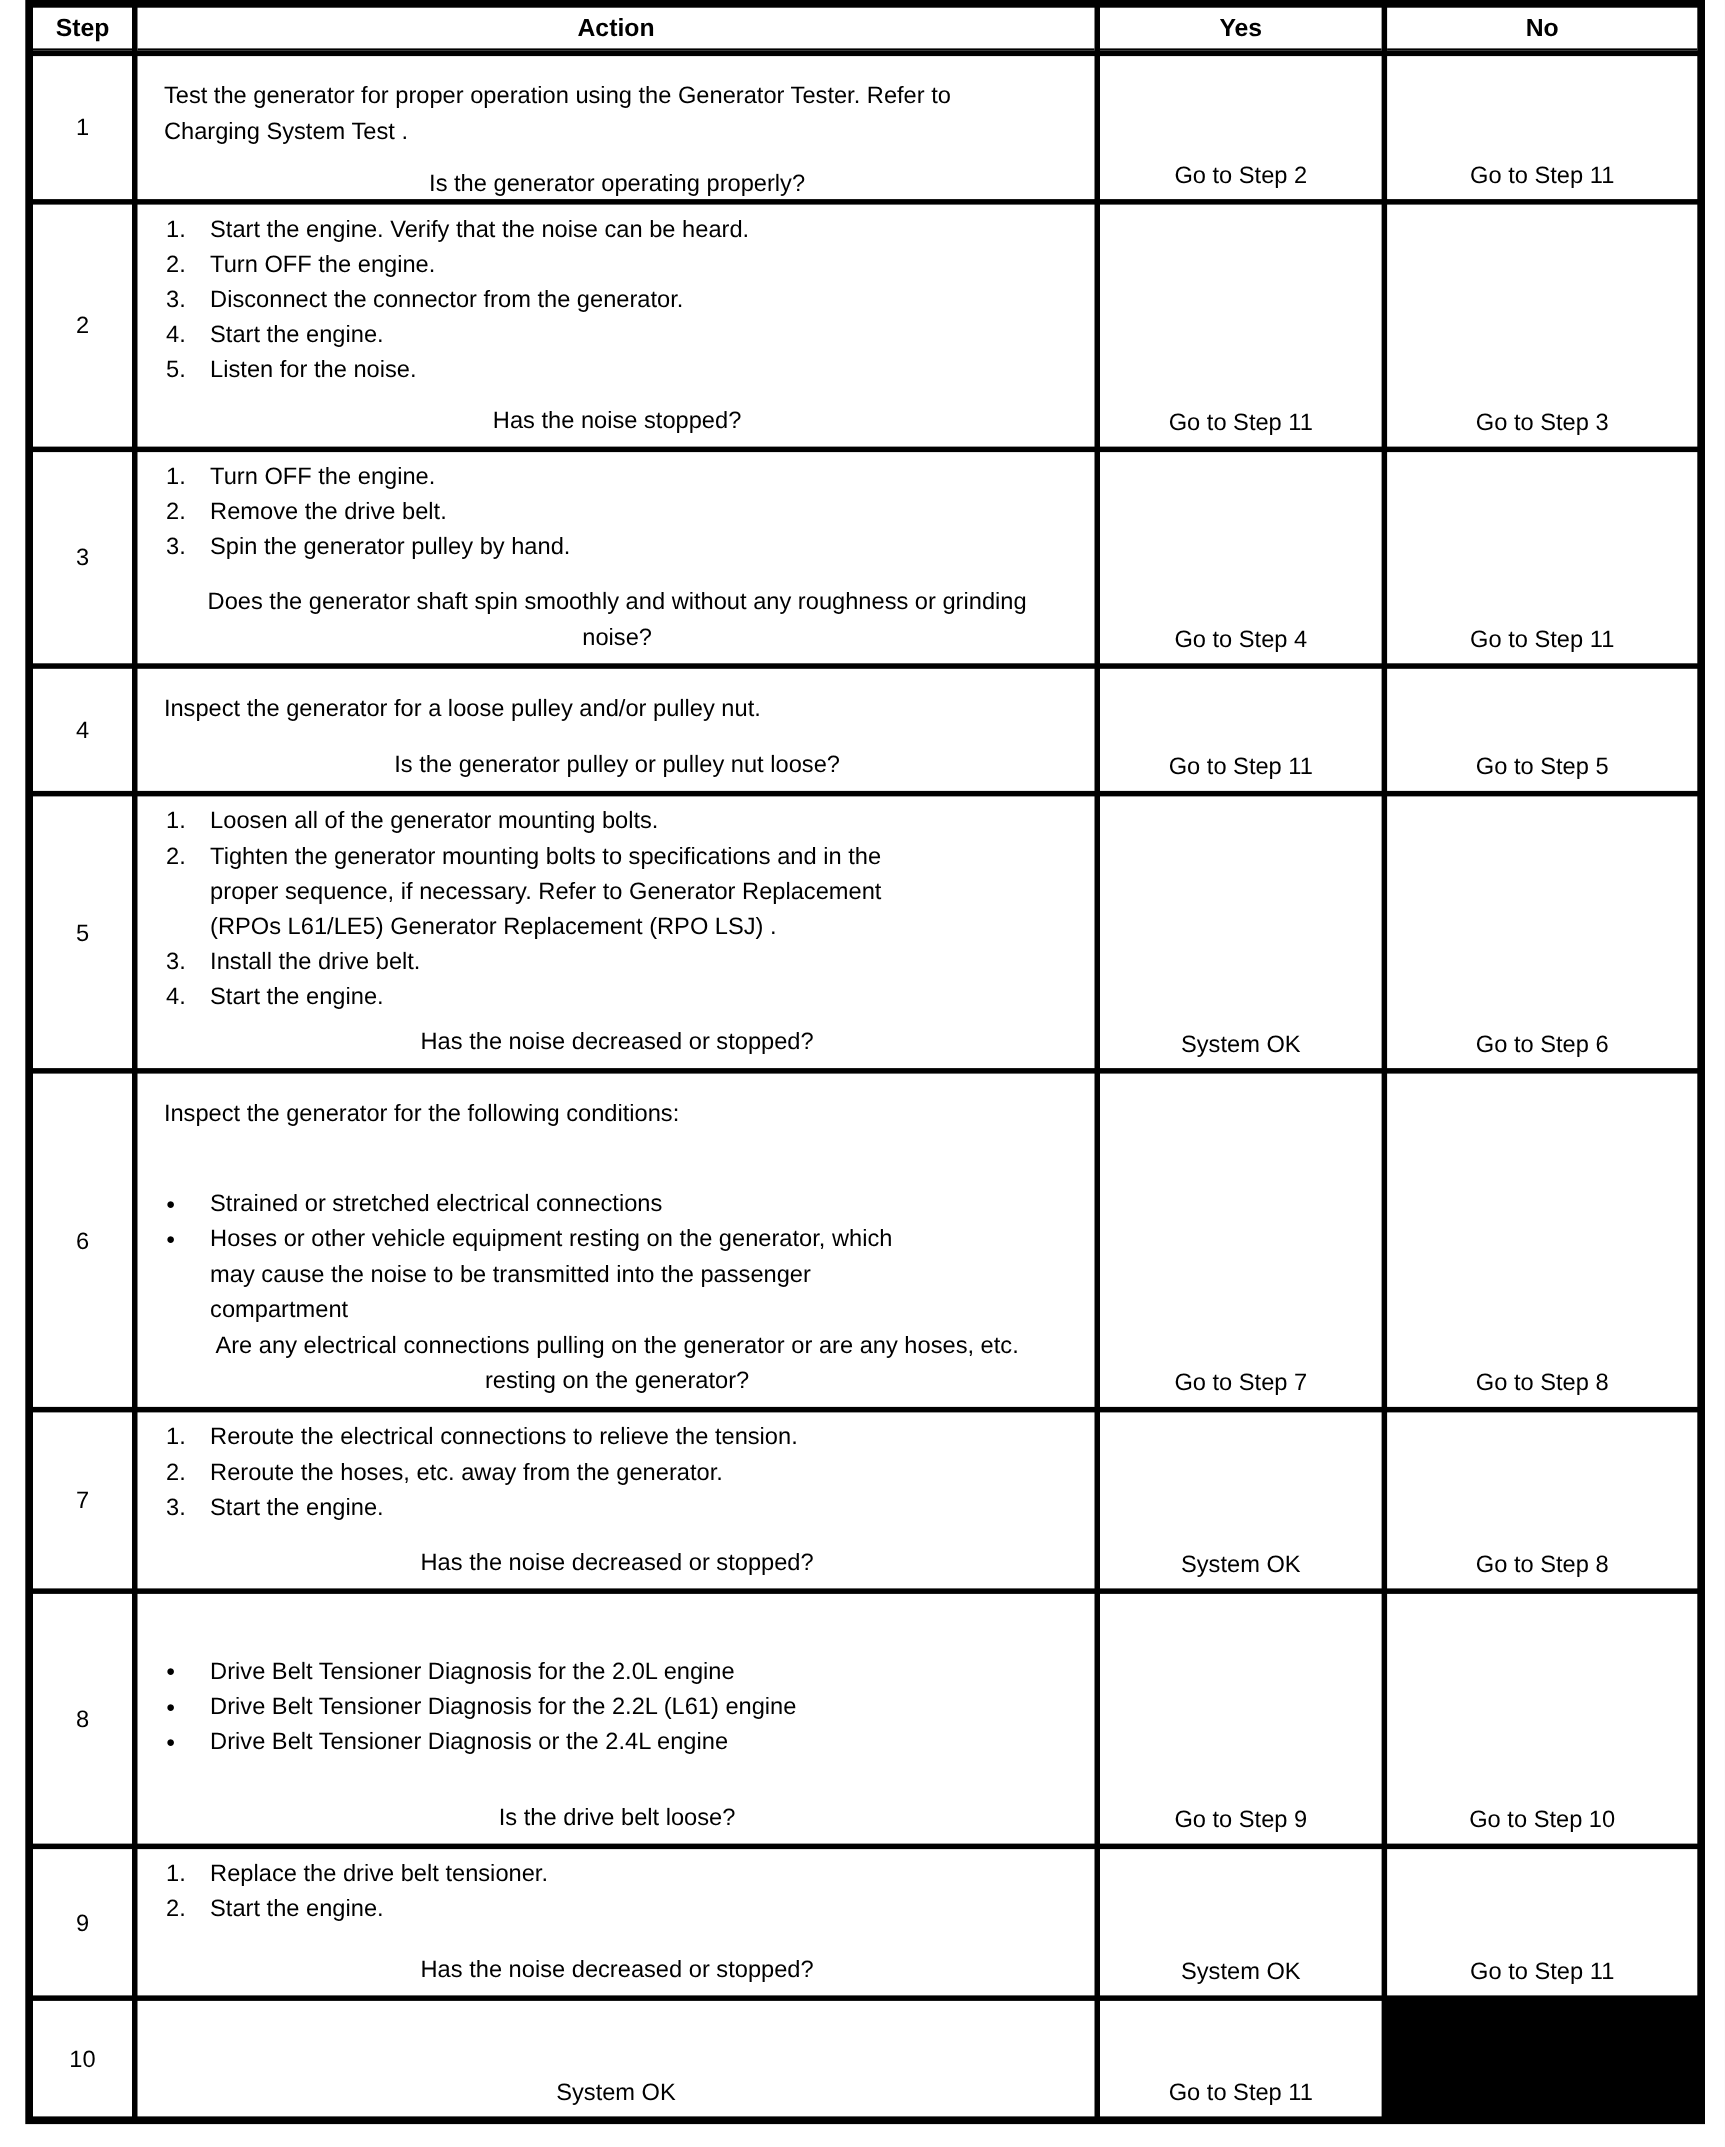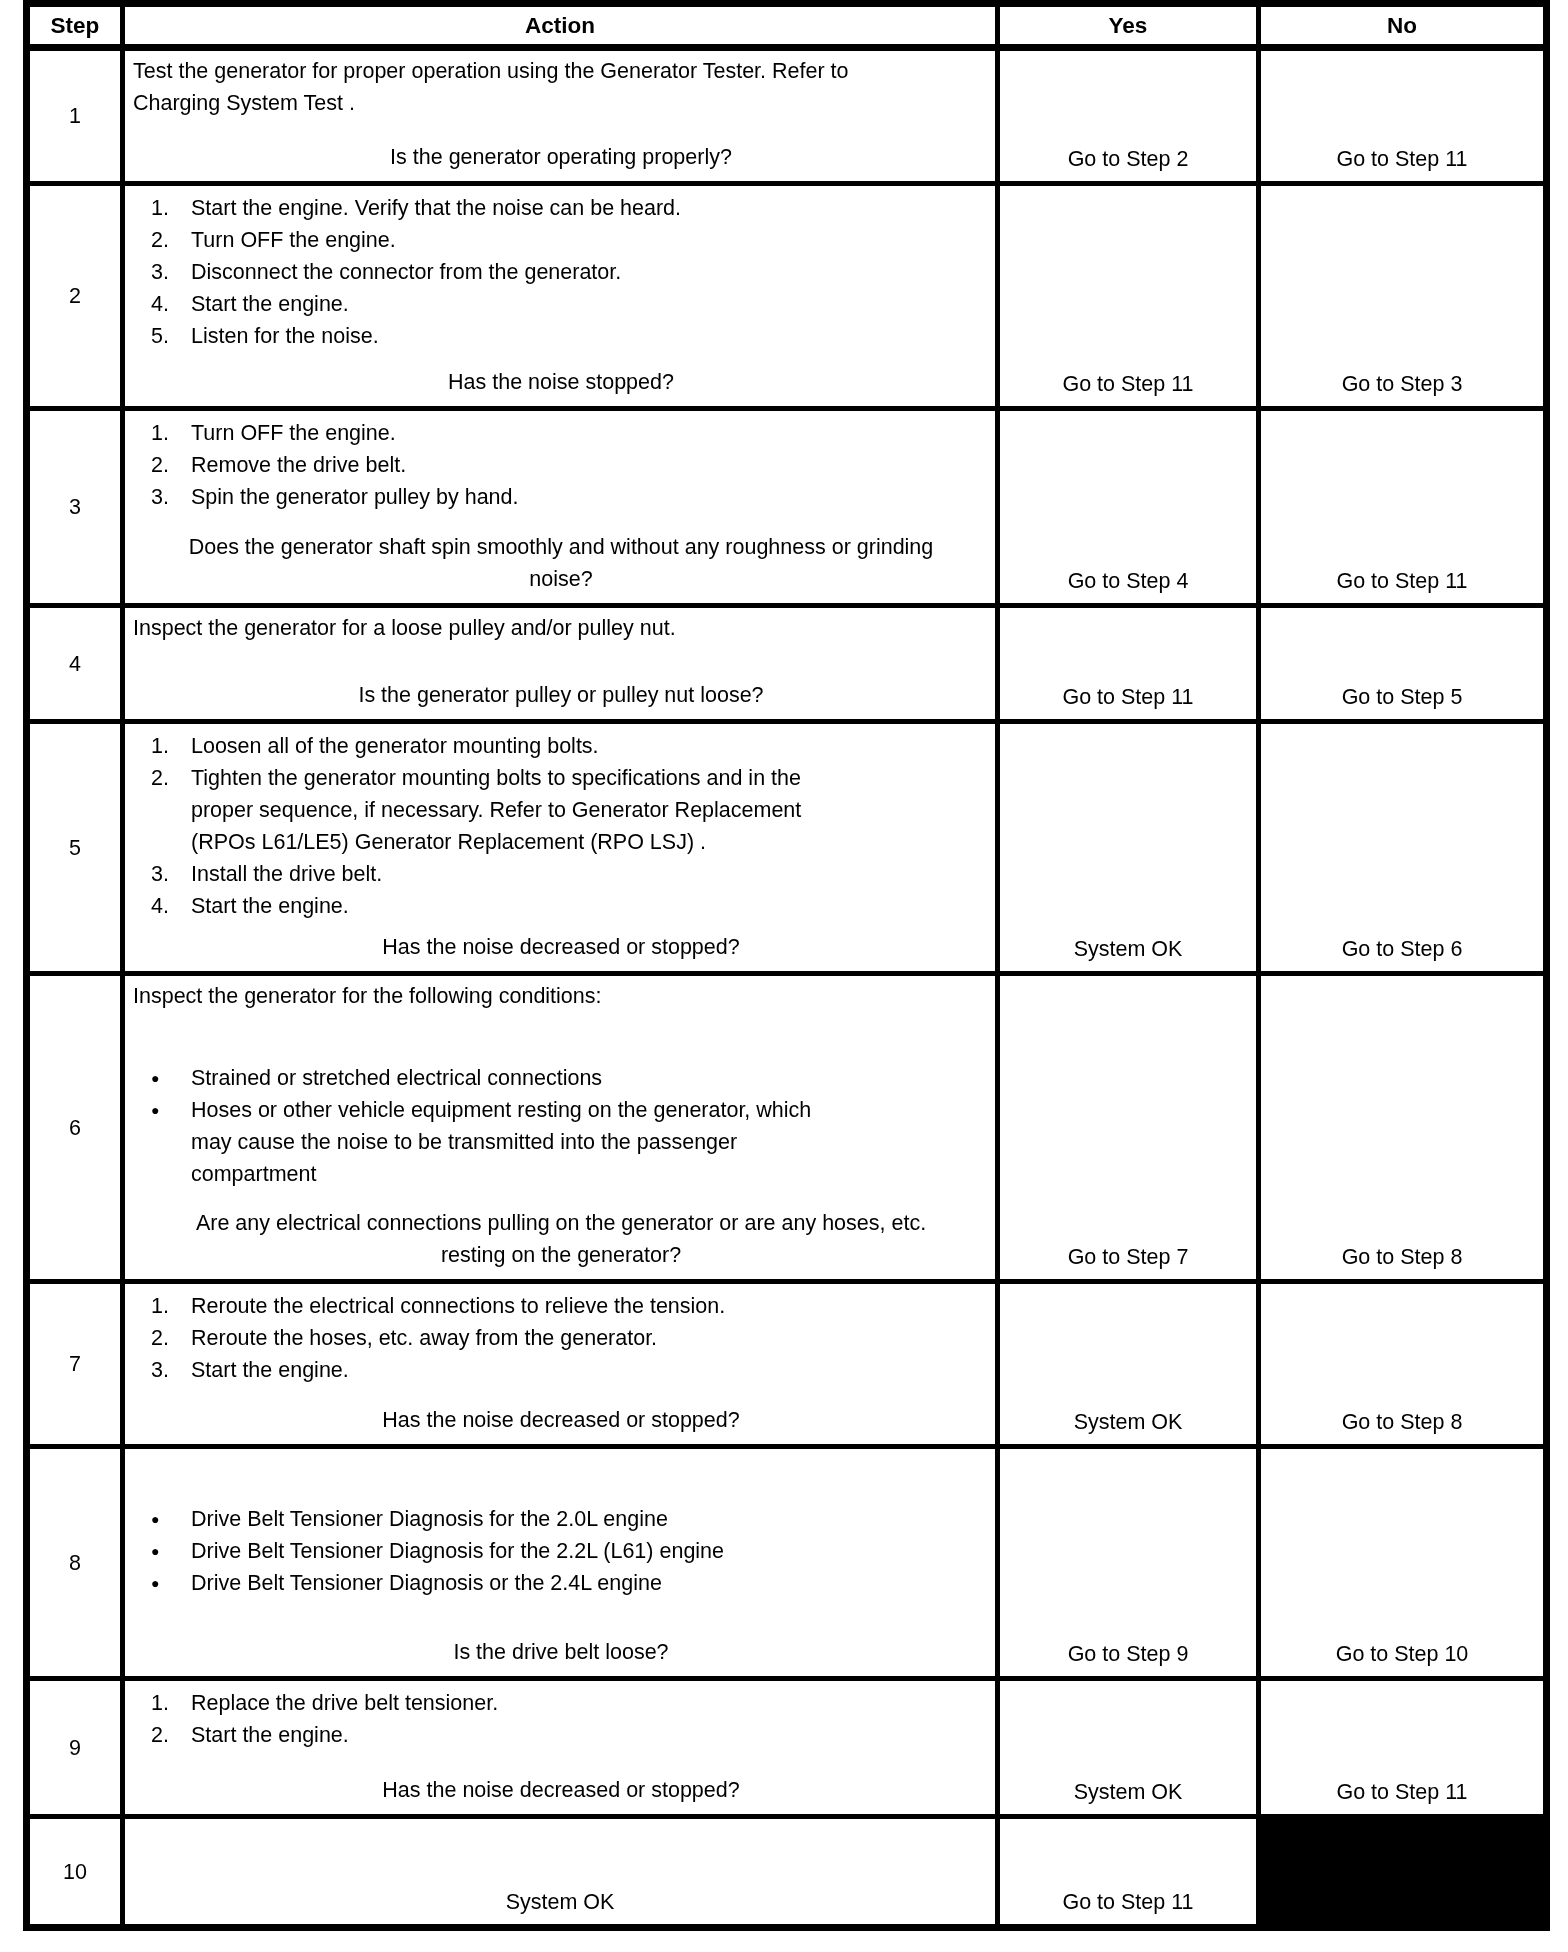--- a/index.html
+++ b/index.html
@@ -18,21 +18,21 @@
   .hdr {
     display:flex; align-items:center; justify-content:center;
     font-weight:bold; font-size:22.5px; border-bottom:2px solid #000;
   }
   .step { display:flex; align-items:center; justify-content:center; }
   .action {
     display:flex; flex-direction:column; justify-content:space-between;
     padding:4px 6px 6px 8px;
   }
   .body { }
-  .intro { margin:0; white-space:pre-line; }
+  .intro { margin:16px; white-space:pre-line; }
   .question { margin:0; padding-bottom:2px; white-space:pre-line;text-align:center; }
   .list { margin-left:18px; padding-top:2px; }
   .list.gapped { margin-top:48px; }
   .li { display:flex; }
   .num { flex:0 0 40px; }
   .num.bullet { font-size:14px; line-height:32px; }
   .li-text { flex:1; white-space:pre-line; }
   .choice {
     display:flex; align-items:flex-end; justify-content:center;
     padding-bottom:6px; text-align:center;

